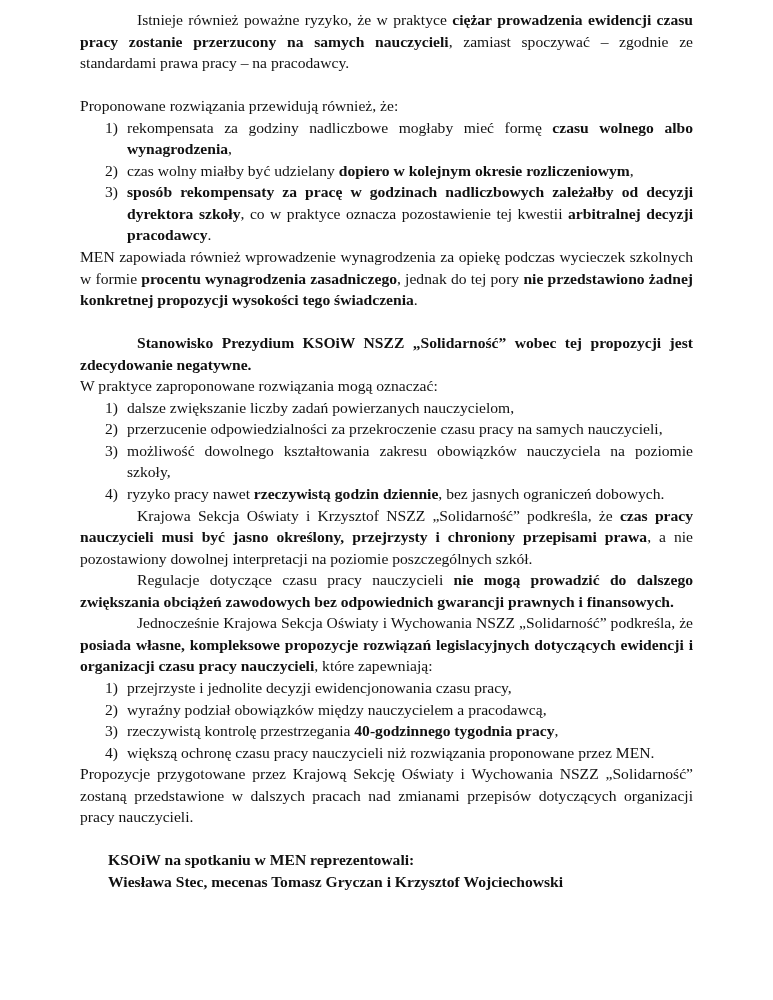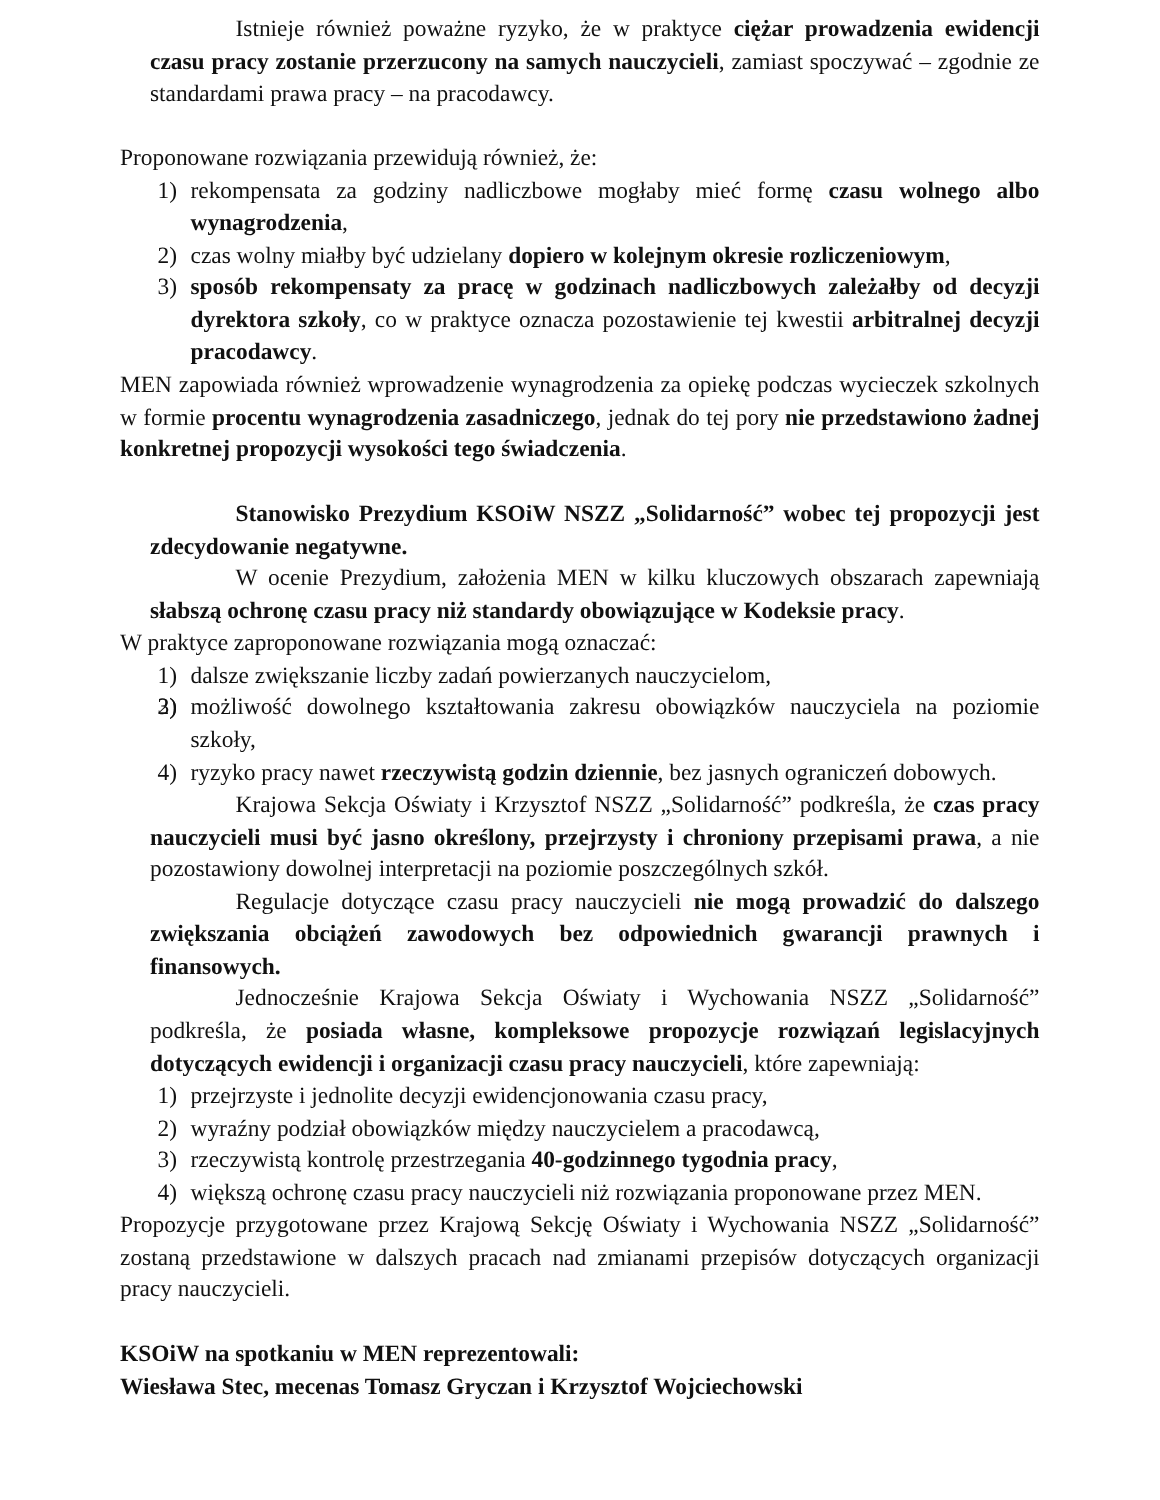--- a/index.html
+++ b/index.html
@@ -3,48 +3,47 @@
 <meta charset="utf-8">
 <style>
   html, body { margin: 0; padding: 0; background: #ffffff; }
   body { width: 773px; height: 1000px; overflow: hidden; position: relative; }
   .page {
     position: absolute; left: 80px; top: 9px; width: 613px;
     font-family: "Liberation Serif", serif;
     font-size: 15.6px; line-height: 21.55px; color: #111;
   }
   p { margin: 0; text-align: justify; }
-  p.indent { text-indent: 57px; margin-left: 20px; }
+  p.indent { text-indent: 57px; }
   .blank { height: 21.55px; }
   b { font-weight: bold; }
   ol { margin: 0; padding: 0; list-style: none; }
   ol li { position: relative; padding-left: 47px; text-align: justify; }
   ol li .num { position: absolute; left: 25px; top: 0; }
-  .sig { font-weight: bold; text-align: left; }
+  .sig { font-weight: bold; text-align: left; margin-left: 28px; }
 </style>
 </head>
 <body>
 
 <div class="page">
   <p class="indent"><span>Istnieje również poważne ryzyko, że w praktyce </span><b>ciężar prowadzenia ewidencji czasu pracy zostanie przerzucony na samych nauczycieli</b><span>, zamiast spoczywać – zgodnie ze standardami prawa pracy – na pracodawcy.</span></p>
   <div class="blank"></div>
   <p>Proponowane rozwiązania przewidują również, że:</p>
   <ol>
       <li><span class="num">1)</span><span>rekompensata za godziny nadliczbowe mogłaby mieć formę </span><b>czasu wolnego albo wynagrodzenia</b><span>,</span></li>
       <li><span class="num">2)</span><span>czas wolny miałby być udzielany </span><b>dopiero w kolejnym okresie rozliczeniowym</b><span>,</span></li>
       <li><span class="num">3)</span><b>sposób rekompensaty za pracę w godzinach nadliczbowych zależałby od decyzji dyrektora szkoły</b><span>, co w praktyce oznacza pozostawienie tej kwestii </span><b>arbitralnej decyzji pracodawcy</b><span>.</span></li>
     </ol>
   <p><span>MEN zapowiada również wprowadzenie wynagrodzenia za opiekę podczas wycieczek szkolnych w formie </span><b>procentu wynagrodzenia zasadniczego</b><span>, jednak do tej pory </span><b>nie przedstawiono żadnej konkretnej propozycji wysokości tego świadczenia</b><span>.</span></p>
   <div class="blank"></div>
   <p class="indent"><b>Stanowisko Prezydium KSOiW NSZZ „Solidarność” wobec tej propozycji jest zdecydowanie negatywne.</b></p>
-  <p class="indent"><span>W ocenie Prezydium, założenia MEN w kilku kluczowych obszarach zapewniają </span><b>słabszą ochronę czasu pracy niż standardy obowiązujące w Kodeksie pracy</b><span>.</span></p>
   <p>W praktyce zaproponowane rozwiązania mogą oznaczać:</p>
   <ol>
       <li><span class="num">1)</span><span>dalsze zwiększanie liczby zadań powierzanych nauczycielom,</span></li>
-      <li><span class="num">2)</span></li>
+      <li><span class="num">2)</span><span>przerzucenie odpowiedzialności za przekroczenie czasu pracy na samych nauczycieli,</span></li>
       <li><span class="num">3)</span><span>możliwość dowolnego kształtowania zakresu obowiązków nauczyciela na poziomie szkoły,</span></li>
       <li><span class="num">4)</span><span>ryzyko pracy nawet </span><b>rzeczywistą godzin dziennie</b><span>, bez jasnych ograniczeń dobowych.</span></li>
     </ol>
   <p class="indent"><span>Krajowa Sekcja Oświaty i Krzysztof NSZZ „Solidarność” podkreśla, że </span><b>czas pracy nauczycieli musi być jasno określony, przejrzysty i chroniony przepisami prawa</b><span>, a nie pozostawiony dowolnej interpretacji na poziomie poszczególnych szkół.</span></p>
   <p class="indent"><span>Regulacje dotyczące czasu pracy nauczycieli </span><b>nie mogą prowadzić do dalszego zwiększania obciążeń zawodowych bez odpowiednich gwarancji prawnych i finansowych.</b></p>
   <p class="indent"><span>Jednocześnie Krajowa Sekcja Oświaty i Wychowania NSZZ „Solidarność” podkreśla, że </span><b>posiada własne, kompleksowe propozycje rozwiązań legislacyjnych dotyczących ewidencji i organizacji czasu pracy nauczycieli</b><span>, które zapewniają:</span></p>
   <ol>
       <li><span class="num">1)</span><span>przejrzyste i jednolite decyzji ewidencjonowania czasu pracy,</span></li>
       <li><span class="num">2)</span><span>wyraźny podział obowiązków między nauczycielem a pracodawcą,</span></li>
       <li><span class="num">3)</span><span>rzeczywistą kontrolę przestrzegania </span><b>40-godzinnego tygodnia pracy</b><span>,</span></li>

